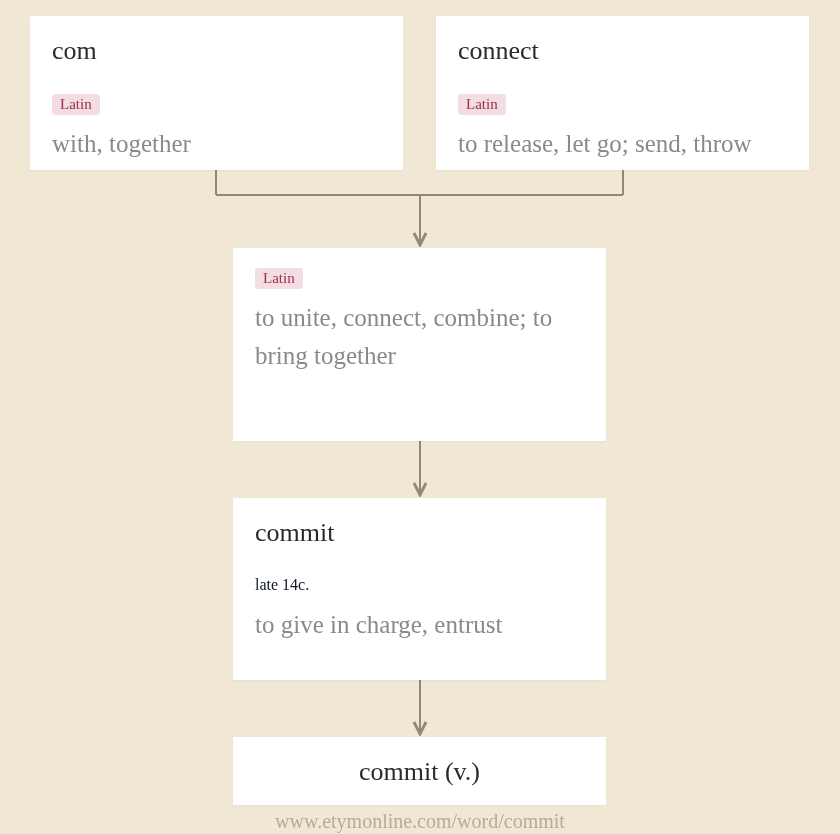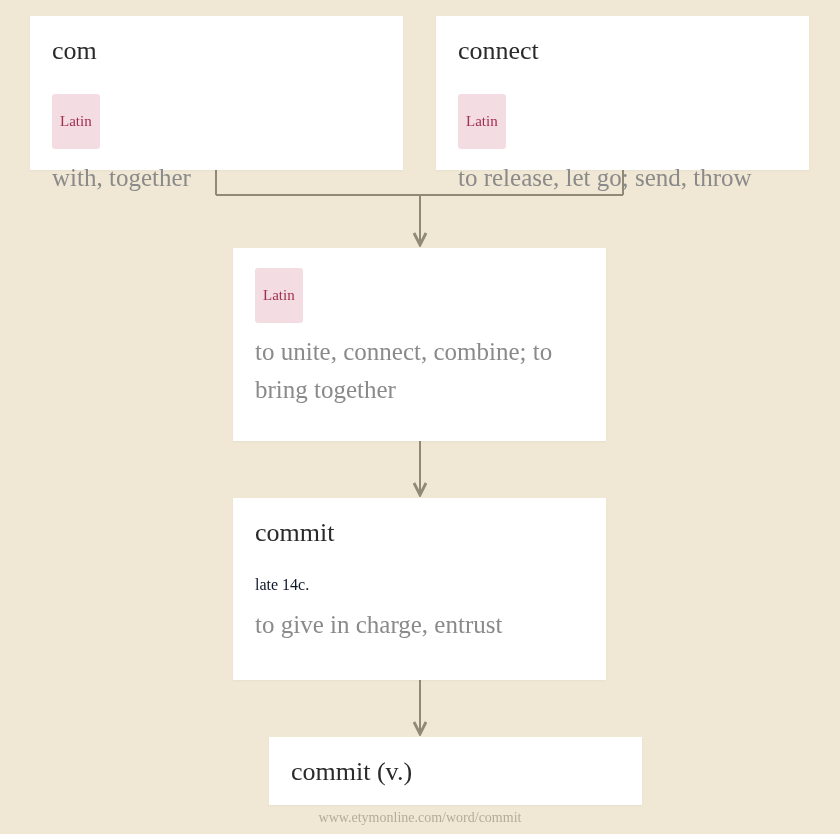--- a/index.html
+++ b/index.html
@@ -21,47 +21,47 @@
     font-size: 26px;
     color: #2a2a2a;
     font-weight: normal;
     margin-bottom: 28px;
   }
   .badge {
     display: inline-block;
     background: #f3dde3;
     color: #a0304f;
     font-size: 15px;
-    padding: 19px 8px;
+    padding: 2px 8px;
     border-radius: 3px;
     margin-bottom: 10px;
   }
   .date {
     font-size: 16px;
     color: #0f172a;
     margin-bottom: 12px;
   }
   .definition {
     font-size: 25px;
     color: #8a8a8a;
     line-height: 1.5;
   }
   .final-card {
-    margin-left: 36px;
+    text-align: center;
   }
   .final-title {
     font-size: 26px;
     color: #2a2a2a;
     font-weight: normal;
   }
   .attribution {
     position: absolute;
     width: 100%;
     text-align: center;
-    font-size: 14px;
+    font-size: 20px;
     color: #b5ac96;
   }
   svg.connectors {
     position: absolute;
     top: 0;
     left: 0;
     width: 840px;
     height: 834px;
     pointer-events: none;
   }

